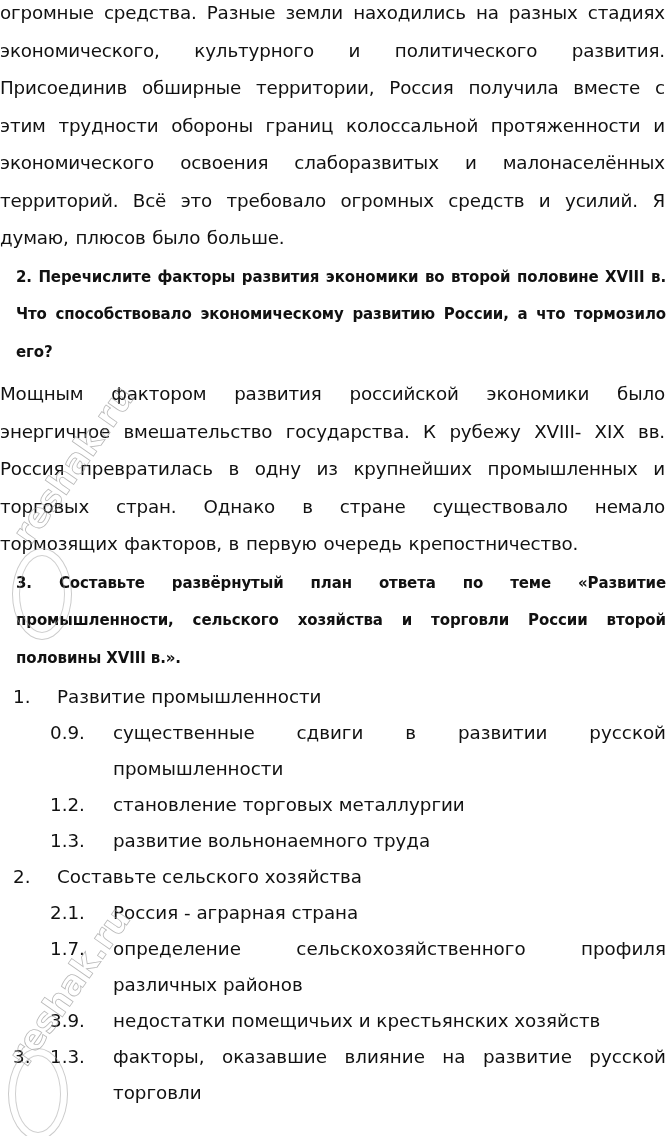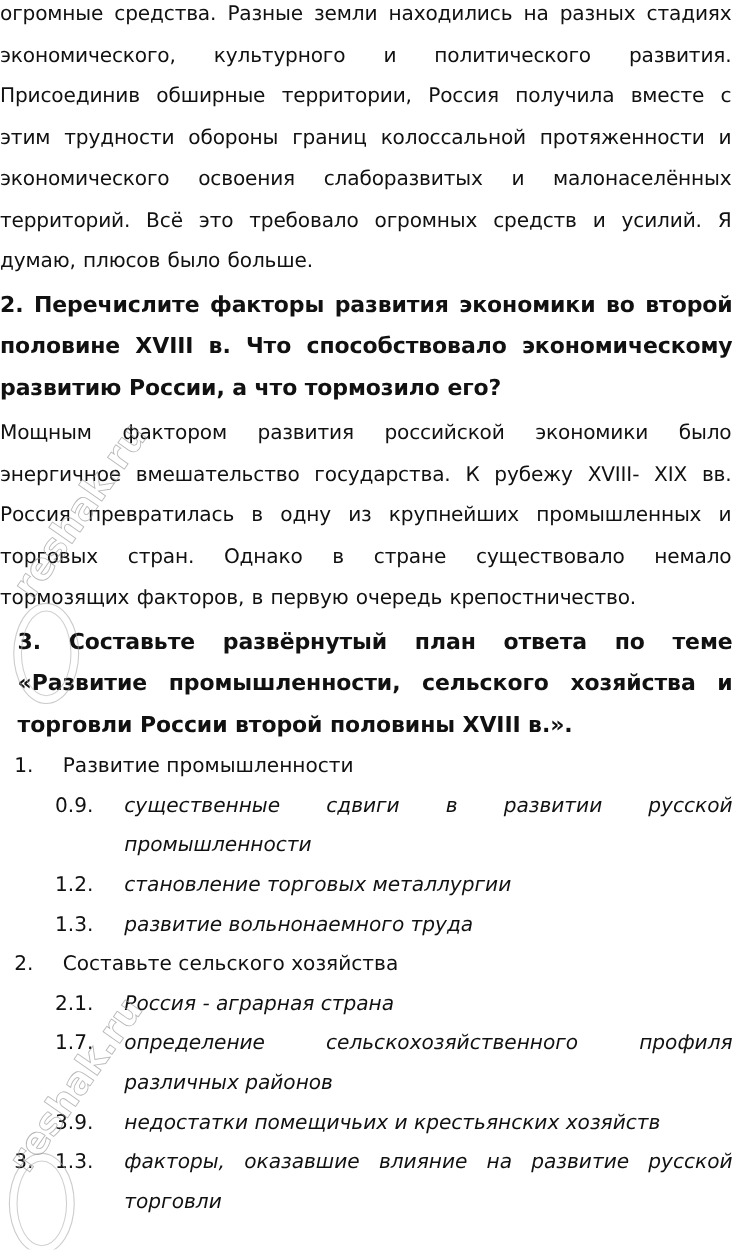--- a/index.html
+++ b/index.html
@@ -27,25 +27,26 @@
     font-size: 18.3px;
     line-height: 37.5px;
     text-align: justify;
     letter-spacing: -0.15px;
     word-spacing: 1px;
   }
   .para.last-left { text-align-last: left; }
   .question {
     margin: 0;
     font-weight: bold;
-    font-size: 20px;
+    font-size: 15px;
     line-height: 37.5px;
     text-align: justify;
     text-align-last: left;
     letter-spacing: -0.1px;
+    padding-left: 16px;
   }
   .list {
     list-style: none;
     margin: 2px 0 0 0;
     padding: 0;
     font-size: 18.3px;
     line-height: 36px;
   }
   .li1 {
     position: relative;
@@ -60,21 +61,21 @@
     list-style: none;
     margin: 0;
     padding: 0;
   }
   .li2 {
     position: relative;
     padding-left: 56px;
     text-align: justify;
     text-align-last: left;
   }
-  .li2 .txt { display: block; font-style: italic; }
+  .li2 .txt { display: block; }
   .li2 > .num {
     position: absolute;
     left: -7px;
     top: 0;
   }
   .watermark {
     position: absolute;
     pointer-events: none;
     color: transparent;
     -webkit-text-stroke: 0.8px #9a9a9a;
@@ -104,21 +105,21 @@
 <body>
 
 <div class="page">
 
   <p class="para last-left">огромные средства. Разные земли находились на разных стадиях экономического, культурного и политического развития. Присоединив обширные территории, Россия получила вместе с этим трудности обороны границ колоссальной протяженности и экономического освоения слаборазвитых и малонаселённых территорий. Всё это требовало огромных средств и усилий. Я думаю, плюсов было больше.</p>
 
   <p class="question" style="margin-top:2px;">2. Перечислите факторы развития экономики во второй половине XVIII в. Что способствовало экономическому развитию России, а что тормозило его?</p>
 
   <p class="para last-left" style="margin-top:4px;">Мощным фактором развития российской экономики было энергичное вмешательство государства. К рубежу XVIII- XIX вв. Россия превратилась в одну из крупнейших промышленных и торговых стран. Однако в стране существовало немало тормозящих факторов, в первую очередь крепостничество.</p>
 
-  <p class="question" style="margin-top:2px;margin-left:16px;">3. Составьте развёрнутый план ответа по теме «Развитие промышленности, сельского хозяйства и торговли России второй половины XVIII в.».</p>
+  <p class="question" style="margin-top:2px;">3. Составьте развёрнутый план ответа по теме «Развитие промышленности, сельского хозяйства и торговли России второй половины XVIII в.».</p>
 
   <ol class="list">
     <li class="li1">
       <span class="num">1.</span>
       <span>Развитие промышленности</span>
       <ul class="sub">
         <li class="li2">
           <span class="num">0.9.</span>
           <span class="txt">существенные сдвиги в развитии русской промышленности</span>
         </li>

